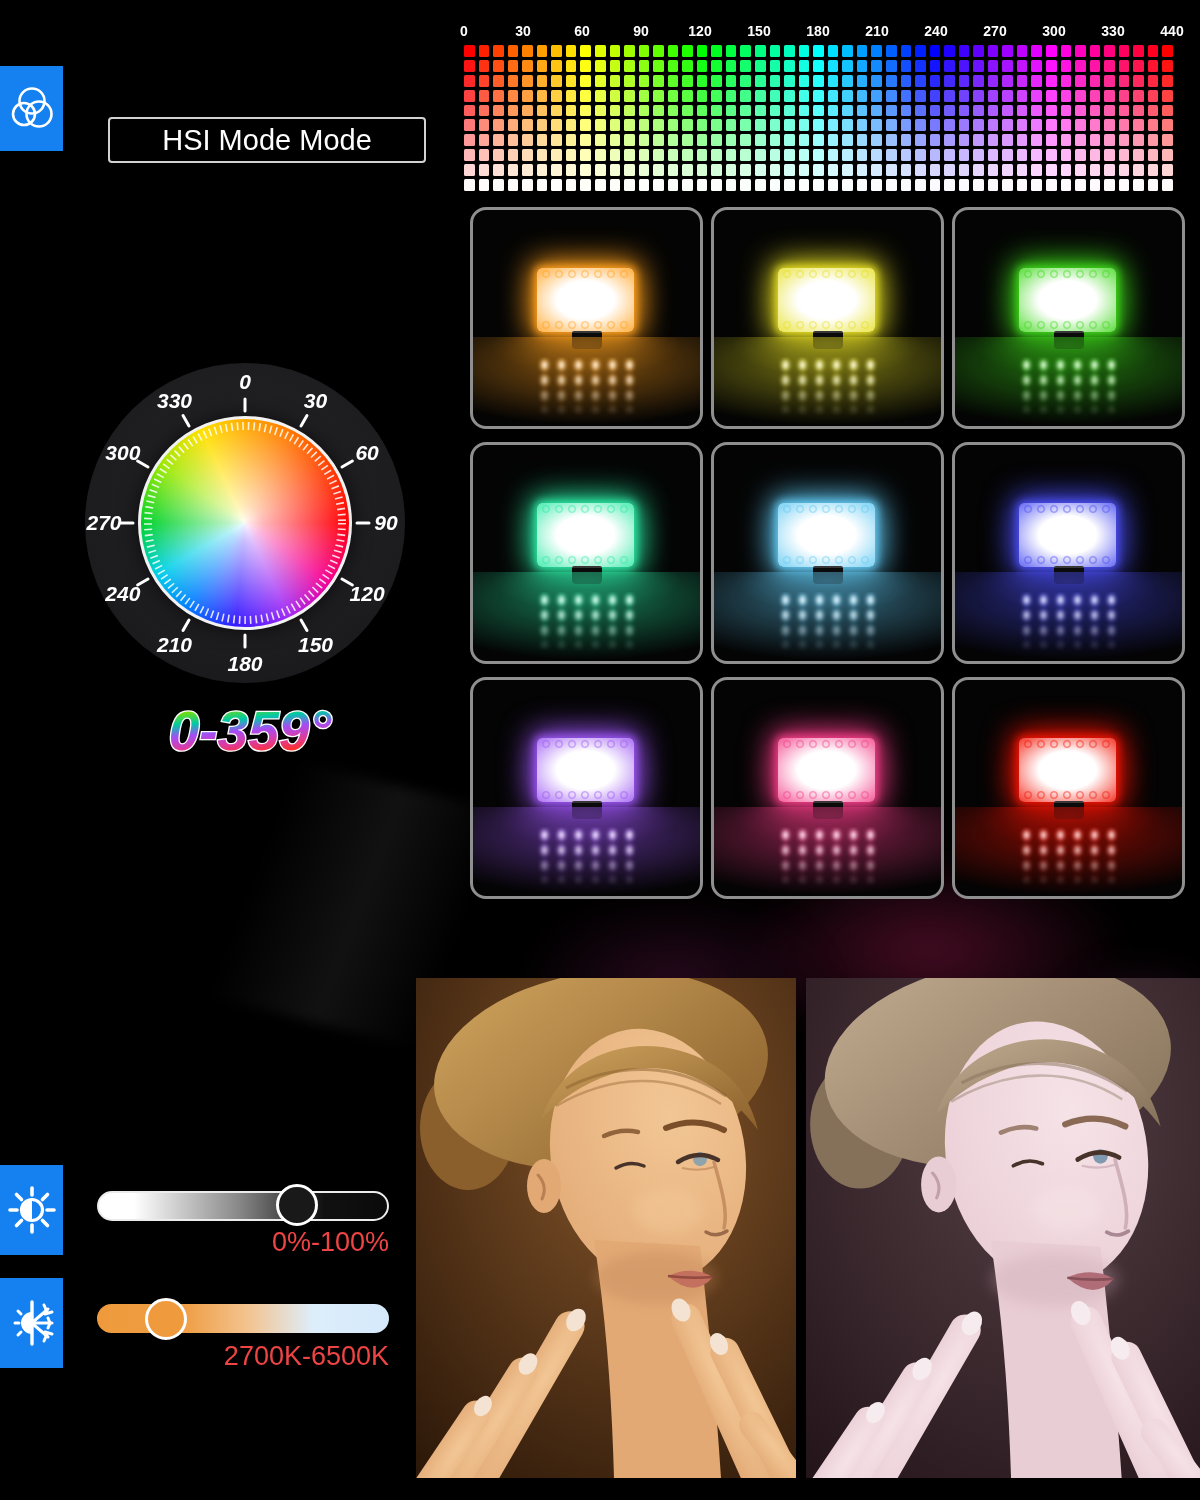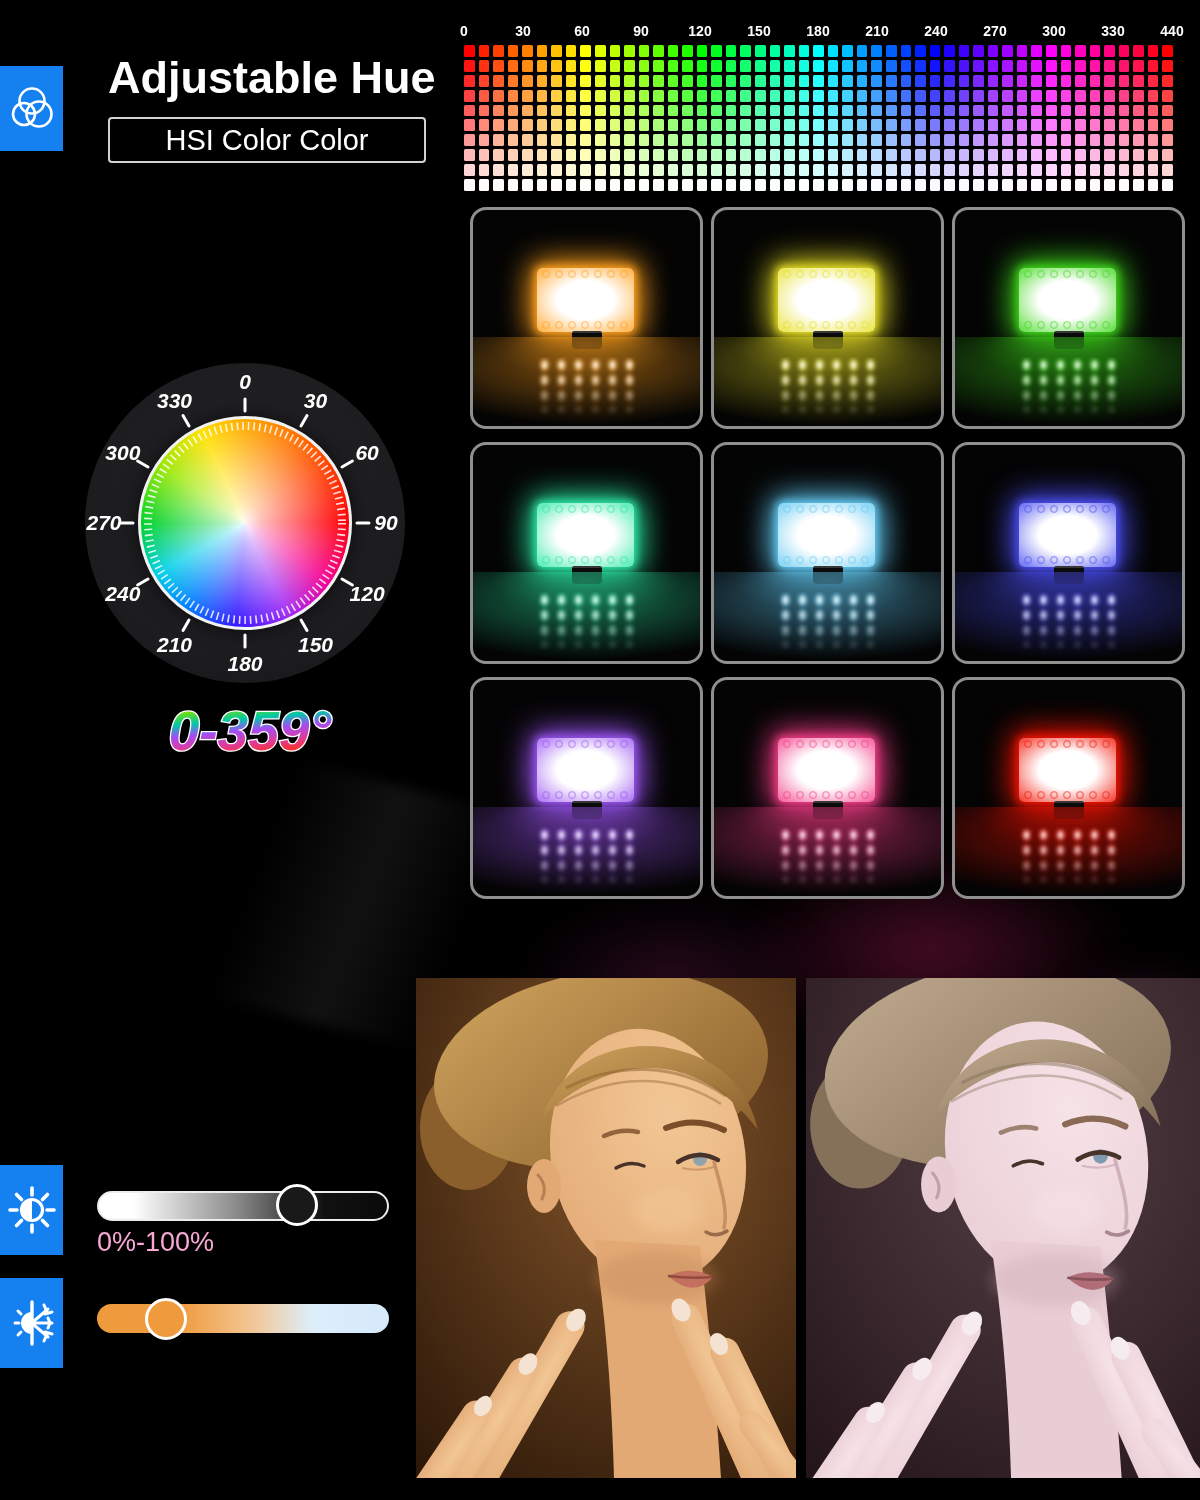--- a/index.html
+++ b/index.html
@@ -67,21 +67,21 @@
   .tile-bright{top:1165px;height:90px;}
   .tile-temp{top:1278px;height:90px;}
   .track{position:absolute;border-radius:16px;}
   .track-bright{left:97px;top:1191px;width:288px;height:26px;border:2px solid #ececec;
         background:linear-gradient(90deg,#ffffff 12%,#8a8a8a 48%,#111111 78%,#0a0a0a 100%);}
   .track-temp{left:97px;top:1304px;width:292px;height:29px;
         background:linear-gradient(90deg,#ee9a3c 0%,#ef9e44 30%,#f3c491 52%,#ddeefb 74%,#d5e9fb 100%);}
   .knob{position:absolute;width:36px;height:36px;border:3px solid #fff;border-radius:50%;transform:translate(-50%,-50%);}
   .knob-bright{top:1205px;background:#191919;}
   .knob-temp{top:1319px;background:#f09a3e;}
-  .slider-label{position:absolute;text-align:left;font-size:27px;color:#f9a8d4;}
+  .slider-label{position:absolute;text-align:right;font-size:27px;color:#ef4444;}
   .label-bright{left:97px;top:1227px;width:292px;}
   .label-temp{left:97px;top:1341px;width:292px;}
   
   .photo{position:absolute;top:978px;height:500px;overflow:hidden;background:#20130c;}
   .photo-warm{left:416px;width:380px;}
   .photo-cool{left:806px;width:394px;}
   .photo svg{display:block;width:100%;height:100%;}
 </style>
 </head>
 <body>
@@ -93,23 +93,22 @@
   <div class="fx fx-glow2"></div>
   <div class="fx fx-glow3"></div>
 
   <div class="icon-tile tile-colormode">
     <svg width="50" height="56" viewBox="0 0 50 56">
       <circle cx="25" cy="20" r="12.5" fill="none" stroke="#fff" stroke-width="2.6"></circle>
       <circle cx="17" cy="33" r="11" fill="none" stroke="#fff" stroke-width="2.6"></circle>
       <circle cx="32" cy="33" r="12.5" fill="none" stroke="#fff" stroke-width="2.6"></circle>
     </svg>
   </div>
-  <div class="title">Adjustable Hue</div>
   <div class="badge">
-    <span>HSI Color Color</span>
+    <span>HSI Mode Mode</span>
   </div>
 
   <div class="hue-labels">
       <span style="left: 0%;">0</span>
       <span style="left: 8.33333%;">30</span>
       <span style="left: 16.6667%;">60</span>
       <span style="left: 25%;">90</span>
       <span style="left: 33.3333%;">120</span>
       <span style="left: 41.6667%;">150</span>
       <span style="left: 50%;">180</span>
@@ -765,20 +764,21 @@
           <line x1="46" y1="17" x2="39" y2="19"></line>
         <line x1="38" y1="46" x2="41" y2="39"></line>
           <line x1="46" y1="39" x2="39" y2="37"></line>
         <line x1="42" y1="23" x2="44" y2="28"></line>
           <line x1="42" y1="33" x2="44" y2="28"></line>
       </g>
     </svg>
   </div>
   <div class="track track-temp"></div>
   <div class="knob knob-temp" id="knob-temp" style="left: 165.62px; background: rgb(240, 154, 62);"></div>
+  <div class="slider-label label-temp">2700K-6500K</div>
 
   <div class="photo photo-warm" id="photo-warm">
       <svg viewBox="0 0 380 500" preserveAspectRatio="xMidYMid slice">
 <defs>
  <radialGradient id="bgw" cx="58%" cy="30%" r="90%">
    <stop offset="0" stop-color="#84552a"></stop>
             <stop offset="1" stop-color="#2b1708"></stop>
           </radialGradient>
  <linearGradient id="hairw" x1="0" y1="0" x2="1" y2="1">
    <stop offset="0" stop-color="#cfa45e"></stop>

